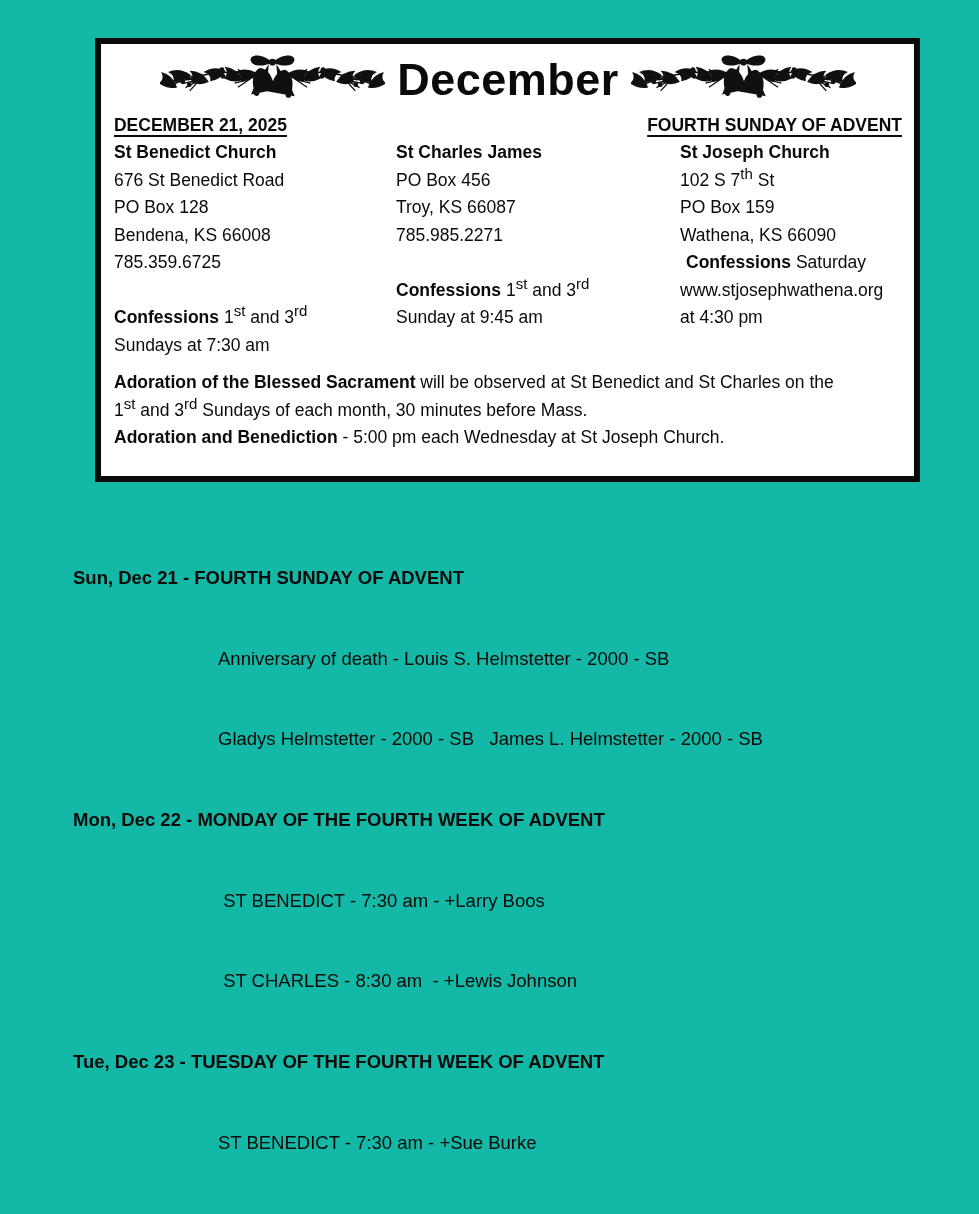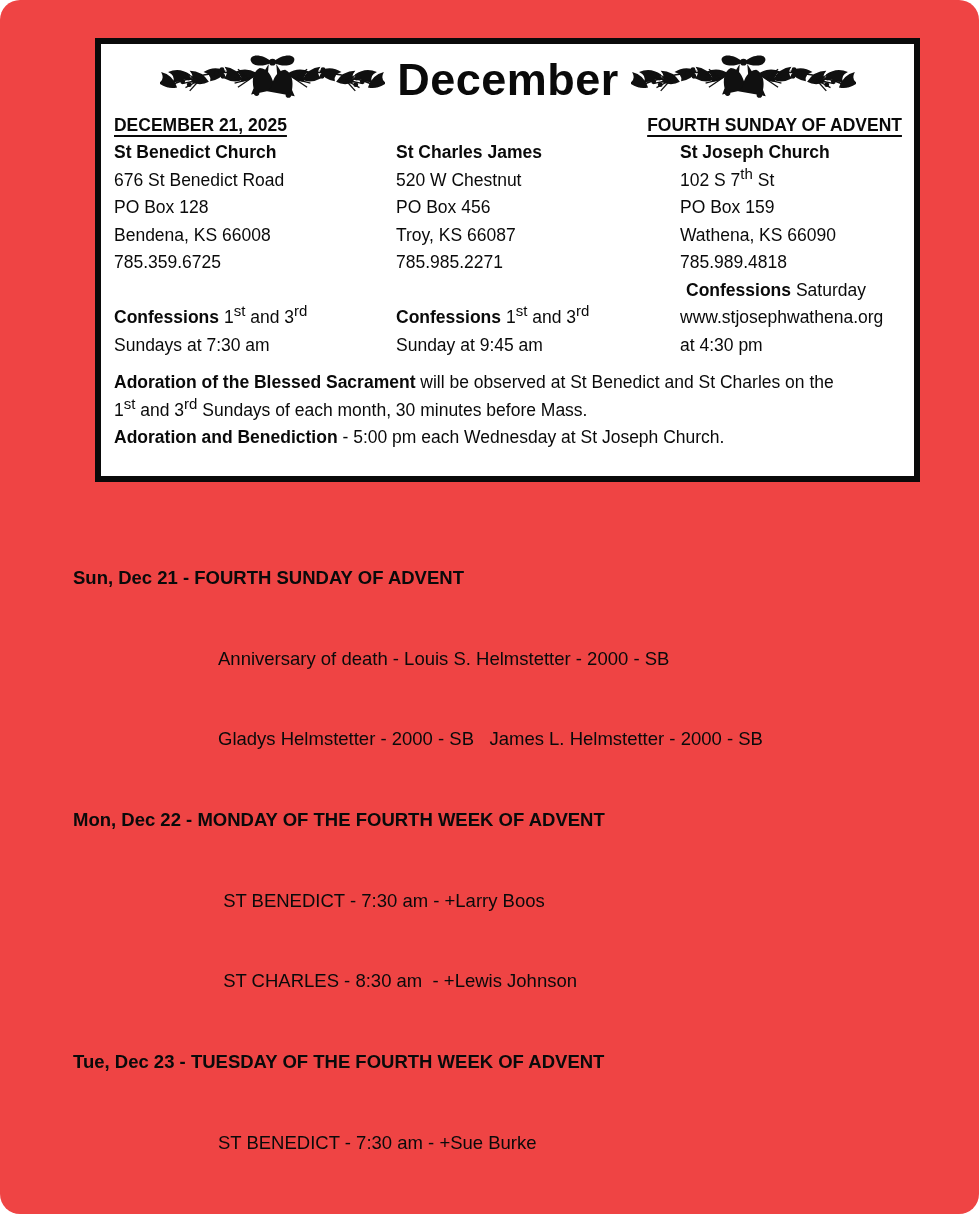--- a/index.html
+++ b/index.html
@@ -1,20 +1,19 @@
 <!DOCTYPE html>
 <html><head>
 <meta charset="utf-8">
 <style>
   html,body { margin:0; padding:0; background:#ffffff; }
   .page {
-    position:relative; width:979px; height:1214px; background:#ef4444;
+    position:relative; width:979px; height:1214px; background:#14b8a6;
     font-family:"Liberation Sans","DejaVu Sans",sans-serif; color:#0a0a0a;
     overflow:hidden;
-    border-radius:20px;
   }
   .box {
     position:absolute; left:95px; top:38px; width:825px; height:444px;
     box-sizing:border-box; border:6px solid #0a0a0a;
     padding:4px 12px 0 13px; background:#ffffff;
   }
   .title-row { display:flex; align-items:center; justify-content:center; gap:12px; height:64px; }
   .month { font-size:45px; font-weight:700; letter-spacing:.5px; }
   .orn { width:225px; height:58px; flex:0 0 auto; }
   .heads { display:flex; justify-content:space-between; align-items:flex-start; margin-top:2px; }
@@ -119,35 +118,33 @@
         <div class="cline">PO Box 128</div>
         <div class="cline">Bendena, KS 66008</div>
         <div class="cline">785.359.6725</div>
         <div class="cline"></div>
         <div class="cline"><b>Confessions</b><span> 1</span><sup>st</sup><span> and 3</span><sup>rd</sup></div>
         <div class="cline">Sundays at 7:30 am</div>
       </div>
 
       <div>
         <div class="cline cname">St Charles James</div>
-        <div class="cline">520 W Chestnut</div>
         <div class="cline">PO Box 456</div>
         <div class="cline">Troy, KS 66087</div>
         <div class="cline">785.985.2271</div>
         <div class="cline"></div>
         <div class="cline"><b>Confessions</b><span> 1</span><sup>st</sup><span> and 3</span><sup>rd</sup></div>
         <div class="cline">Sunday at 9:45 am</div>
       </div>
 
       <div>
         <div class="cline cname">St Joseph Church</div>
         <div class="cline"><span>102 S 7</span><sup>th</sup><span> St</span></div>
         <div class="cline">PO Box 159</div>
         <div class="cline">Wathena, KS 66090</div>
-        <div class="cline">785.989.4818</div>
         <div class="cline conf-ind"><b>Confessions</b><span> Saturday</span></div>
         <div class="cline">www.stjosephwathena.org</div>
         <div class="cline">at 4:30 pm</div>
       </div>
 
     </div>
 
     <div class="adoration">
       <div><b>Adoration of the Blessed Sacrament</b><span> will be observed at St Benedict and St Charles on the 1</span><sup>st</sup><span> and 3</span><sup>rd</sup><span> Sundays of each month, 30 minutes before Mass.</span></div>
       <div><b>Adoration and Benediction</b><span> - 5:00 pm each Wednesday at St Joseph Church.</span></div>

